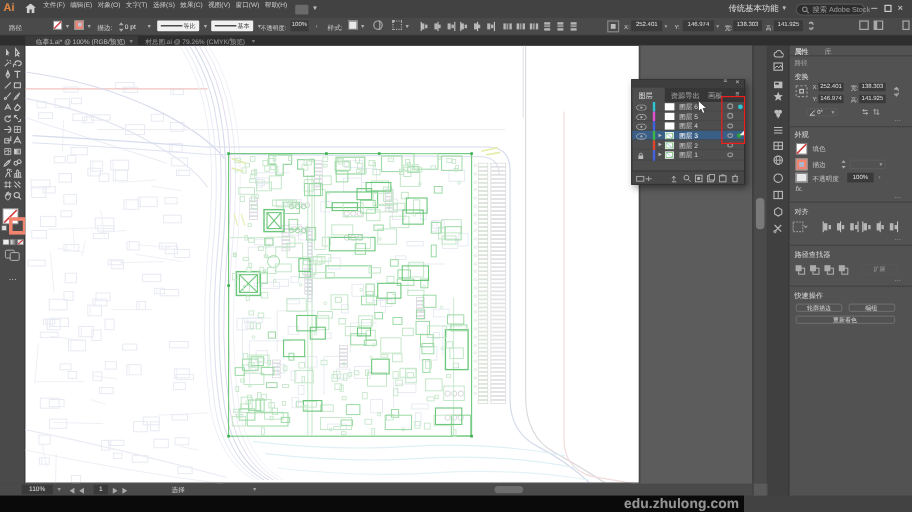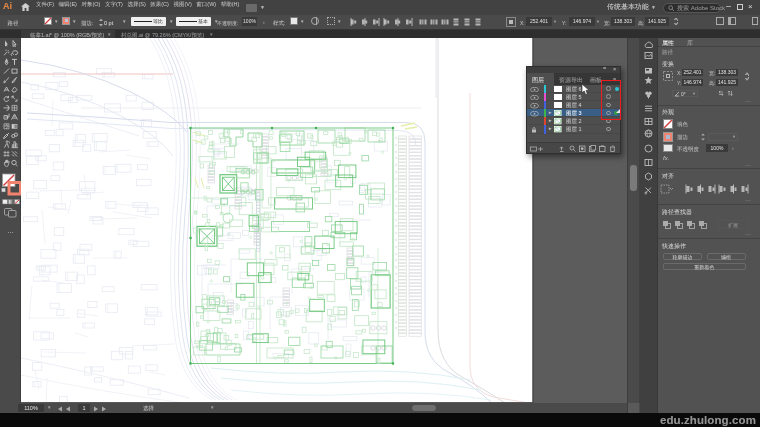--- a/index.html
+++ b/index.html
@@ -1252,21 +1252,21 @@
     </svg>
     <span class="abs fld" style="left:78px;top:1px;width:12px;height:8px;line-height:8px;font-size:5.5px">1</span>
     <svg class="abs" style="left:93px;top:2.5px" width="20" height="6">
       <path d="M1 0.5 L5 3 l-4 2.5 Z M9 0.5 L13 3 l-4 2.5 Z M14 0.5 v5" fill="#aaa" stroke="none"></path>
     </svg>
     <span class="abs" style="left:143px;top:1.5px;color:#bbb;font-size:5.5px">选择</span>
     <span class="abs" style="left:210px;top:2px;color:#999;font-size:4.5px">▼</span>
     <span class="abs" style="left:412px;top:2px;width:24px;height:6px;background:#6e6e6e;border-radius:3px"></span>
     <span class="abs" style="left:627px;top:0;width:12px;height:10px;background:#5a5a5a;border-left:1px solid #3d3d3d"></span>
   </div>
-<div class="abs" style="left:0;top:413px;width:760px;height:14px;background:#0a0a0a">
+<div class="abs" style="left:0;top:413px;width:620px;height:14px;background:#0a0a0a">
     <span class="abs" style="right:4px;top:1px;color:#939393;font-size:11.5px;font-weight:bold;letter-spacing:0.1px">edu.zhulong.com</span>
   </div>
 <div class="abs" style="left:526px;top:66px;width:95px;height:88px;background:#4e4e4e;border:1px solid #2e2e2e;box-shadow:2px 3px 6px rgba(0,0,0,0.45)">
     <div class="abs" style="left:0;top:0;width:93px;height:6px;background:#3e3e3e">
       <span class="abs" style="left:76px;top:-2px;color:#bbb;font-size:5.5px">=</span>
       <span class="abs" style="left:86px;top:-1.5px;color:#bbb;font-size:5.5px">×</span>
     </div>
     <div class="abs" style="left:0;top:6px;width:93px;height:12px;background:#363636">
       <span class="abs" style="left:0;top:0;width:27px;height:12px;background:#4e4e4e"></span>
       <span class="abs" style="left:5px;top:3px;color:#ddd;font-size:6px">图层</span>

